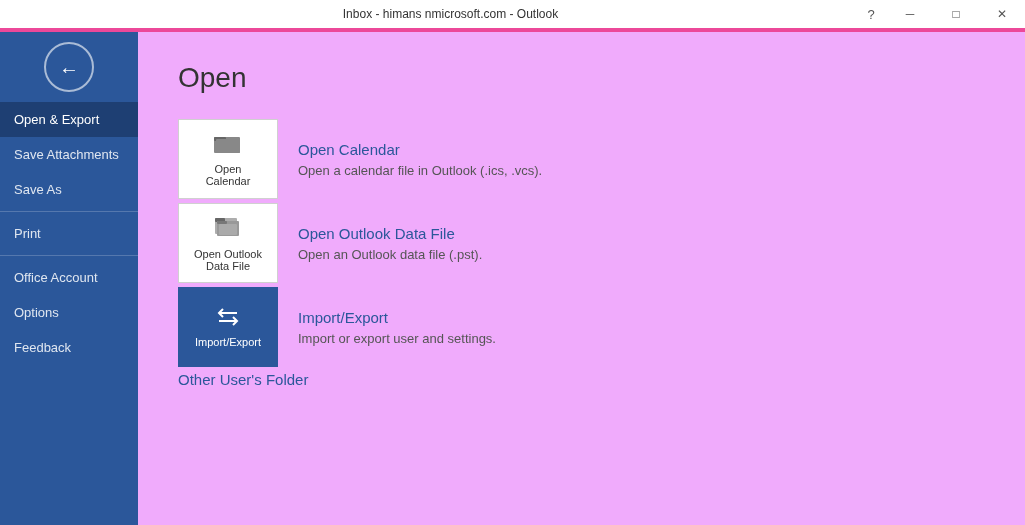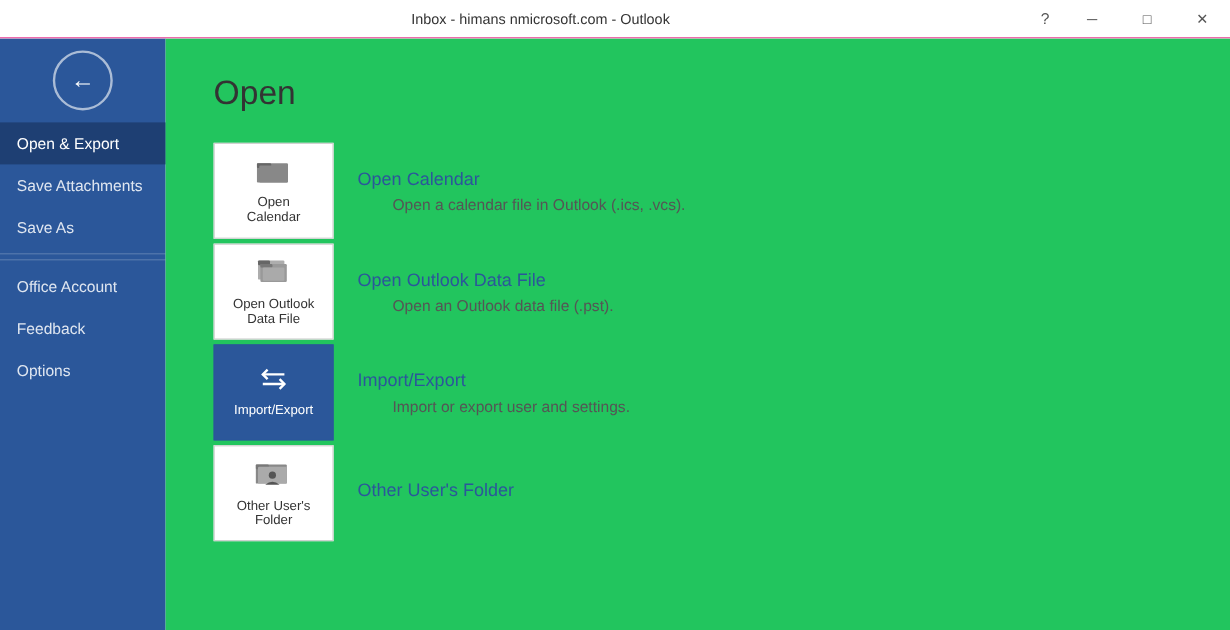--- a/index.html
+++ b/index.html
@@ -13,21 +13,21 @@
       flex-direction: column;
     }
 
     
     .titlebar {
       height: 32px;
       background: #fff;
       display: flex;
       align-items: center;
       justify-content: space-between;
-      border-bottom: 1px solid #ec4899;
+      border-bottom: 4px solid #ec4899;
       flex-shrink: 0;
     }
     .titlebar-title {
       flex: 1;
       text-align: center;
       font-size: 12px;
       color: #333;
     }
     .titlebar-controls {
       display: flex;
@@ -101,21 +101,21 @@
 
     .sidebar-divider {
       height: 1px;
       background: rgba(255,255,255,0.2);
       margin: 4px 0;
     }
 
     
     .content {
       flex: 1;
-      background: #22c55e;
+      background: #f0abfc;
       padding: 30px 40px;
       overflow-y: auto;
       position: relative;
     }
 
     .page-title {
       font-size: 28px;
       font-weight: 300;
       color: #333;
       margin-bottom: 25px;
@@ -163,21 +163,20 @@
     .card-title {
       font-size: 15px;
       color: #2b579a;
       margin-bottom: 5px;
       font-weight: 400;
     }
 
     .card-desc {
       font-size: 13px;
       color: #555;
-      margin-left: 29px;
     }
 
   </style>
 </head>
 <body>
 
 <div class="titlebar">
   <div style="width:46px"></div>
   <div class="titlebar-title">Inbox - himans             nmicrosoft.com - Outlook</div>
   <div class="titlebar-controls">
@@ -193,24 +192,25 @@
   <div class="sidebar">
     <div class="sidebar-back-btn">
       <span>←</span>
     </div>
 
     <div id="sidebar-items-container">
         <div class="sidebar-item active">Open &amp; Export</div>
         <div class="sidebar-item">Save Attachments</div>
         <div class="sidebar-item">Save As</div>
         <div class="sidebar-divider"></div>
+        <div class="sidebar-item">Print</div>
         <div class="sidebar-divider"></div>
         <div class="sidebar-item">Office Account</div>
+        <div class="sidebar-item">Options</div>
         <div class="sidebar-item">Feedback</div>
-        <div class="sidebar-item">Options</div>
       </div>
   </div>
 
   <div class="content">
     <div class="page-title">Open</div>
     <div class="cards-list" id="cards-container">
         <div class="card">
           <div class="card-icon-box">
             <span><svg width="28" height="22" viewBox="0 0 28 22" fill="none">
       <rect x="0" y="5" width="26" height="16" rx="1" fill="#555" opacity="0.7"></rect>
@@ -251,31 +251,20 @@
       <polyline points="20,10 24,14 20,18" fill="none" stroke="#fff" stroke-width="2"></polyline>
     </svg></span>
             <div style="font-size: 11px; margin-top: 3px; white-space: pre-line; text-align: center;">Import/Export</div>
           </div>
           <div class="card-info">
             <div class="card-title">Import/Export</div>
             <div class="card-desc">Import or export user and settings.</div>
           </div>
         </div>
         <div class="card">
-          <div class="card-icon-box">
-            <span><svg width="30" height="24" viewBox="0 0 30 24" fill="none">
-      <rect x="0" y="5" width="26" height="16" rx="1" fill="#888"></rect>
-      <rect x="0" y="5" width="11" height="4" rx="1" fill="#777"></rect>
-      <rect x="2" y="7" width="24" height="14" rx="1" fill="#aaa"></rect>
-      <circle cx="14" cy="14" r="3" fill="#555"></circle>
-      <path d="M8 22 Q14 17 20 22" fill="#555"></path>
-    </svg></span>
-            <div style="font-size: 11px; margin-top: 3px; white-space: pre-line; text-align: center;">Other User's
-Folder</div>
-          </div>
           <div class="card-info">
             <div class="card-title">Other User's Folder</div>
           </div>
         </div>
       </div>
   </div>
 
 </div>
 
 </body></html>

